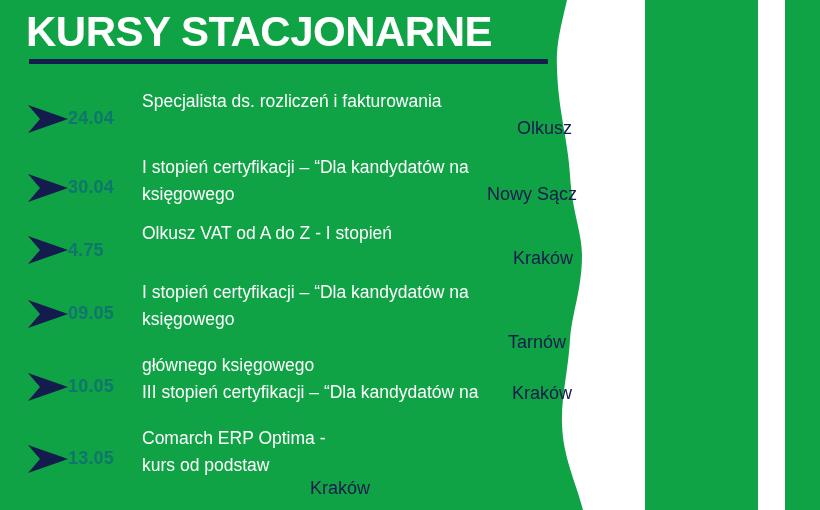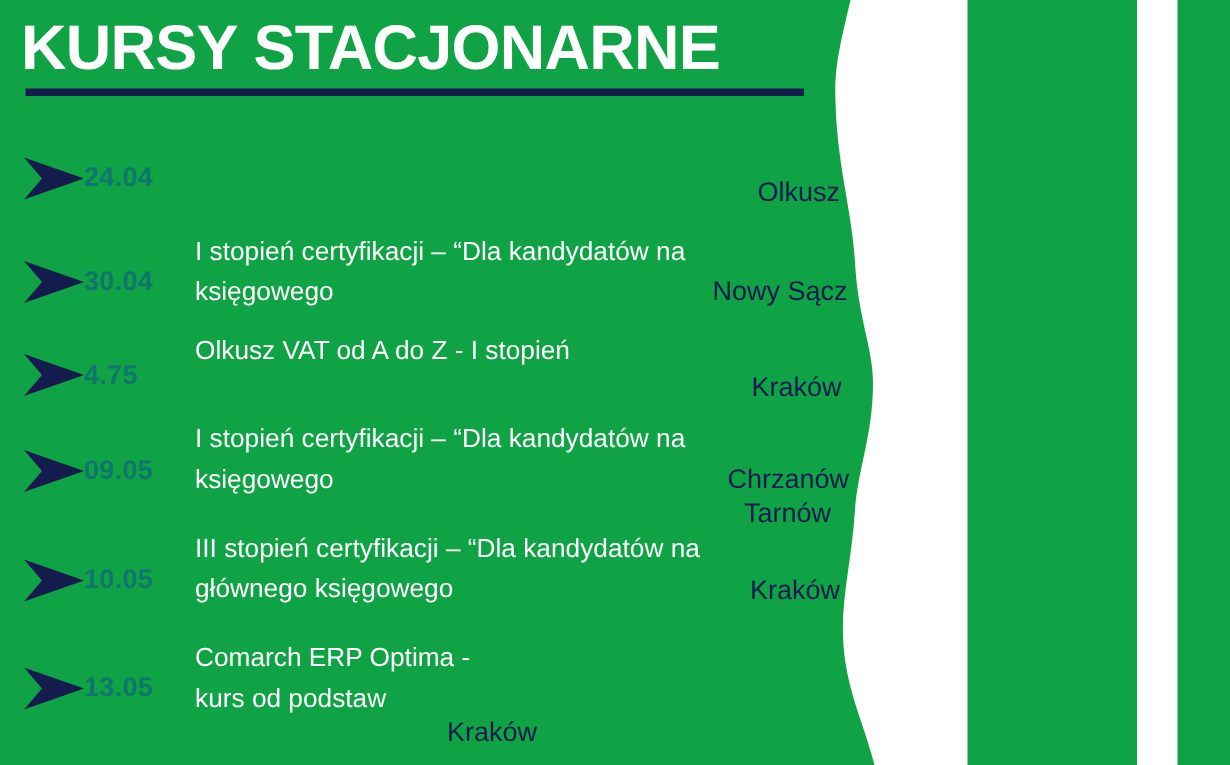--- a/index.html
+++ b/index.html
@@ -22,21 +22,21 @@
     position: absolute;
     inset: 0;
     width: 820px;
     height: 510px;
     z-index: 0;
   }
 
   
   .content {
     position: absolute;
-    left: 0;
+    left: 12px;
     top: 0;
     width: 600px;
     height: 435px;
     z-index: 2;
   }
 
   .title {
     position: absolute;
     left: 14px;
     top: 6px;
@@ -135,20 +135,23 @@
 
     <div class="title">KURSY STACJONARNE</div>
     <div class="title-rule"></div>
 
     <div class="list">
         <div class="row" style="height: 72px;">
           <svg class="arrow-icon" viewBox="0 0 40 30" style="top: 21px;">
             <path fill="#141b4d" d="M0,1 L40,15 L0,29 L12,15 Z"></path>
           </svg>
           <div class="date" style="top: 25px;">24.04</div>
+          <div class="course" style="top: 5px;">
+            <span class="course-line">Specjalista ds. rozliczeń i fakturowania</span>
+          </div>
           <div class="city" style="right: 40px; top: 35px;">Olkusz</div>
         </div>
         <div class="row" style="height: 72px;">
           <svg class="arrow-icon" viewBox="0 0 40 30" style="top: 18px;">
             <path fill="#141b4d" d="M0,1 L40,15 L0,29 L12,15 Z"></path>
           </svg>
           <div class="date" style="top: 22px;">30.04</div>
           <div class="course" style="top: -1px;">
             <span class="course-line">I stopień certyfikacji – “Dla kandydatów na</span>
             <span class="course-line">księgowego</span>
@@ -167,31 +170,30 @@
         </div>
         <div class="row" style="height: 78px;">
           <svg class="arrow-icon" viewBox="0 0 40 30" style="top: 14px;">
             <path fill="#141b4d" d="M0,1 L40,15 L0,29 L12,15 Z"></path>
           </svg>
           <div class="date" style="top: 18px;">09.05</div>
           <div class="course" style="top: -6px;">
             <span class="course-line">I stopień certyfikacji – “Dla kandydatów na</span>
             <span class="course-line">księgowego</span>
           </div>
-          <div class="city" style="right: 34px; top: 24px;">Chrzanów</div>
           <div class="city" style="right: 46px; top: 47px;">Tarnów</div>
         </div>
         <div class="row" style="height: 72px;">
           <svg class="arrow-icon" viewBox="0 0 40 30" style="top: 9px;">
             <path fill="#141b4d" d="M0,1 L40,15 L0,29 L12,15 Z"></path>
           </svg>
           <div class="date" style="top: 13px;">10.05</div>
           <div class="course" style="top: -11px;">
+            <span class="course-line">głównego księgowego</span>
             <span class="course-line">III stopień certyfikacji – “Dla kandydatów na</span>
-            <span class="course-line">głównego księgowego</span>
           </div>
           <div class="city" style="right: 40px; top: 20px;">Kraków</div>
         </div>
         <div class="row" style="height: 90px;">
           <svg class="arrow-icon" viewBox="0 0 40 30" style="top: 9px;">
             <path fill="#141b4d" d="M0,1 L40,15 L0,29 L12,15 Z"></path>
           </svg>
           <div class="date" style="top: 13px;">13.05</div>
           <div class="course" style="top: -10px;">
             <span class="course-line">Comarch ERP Optima -</span>

